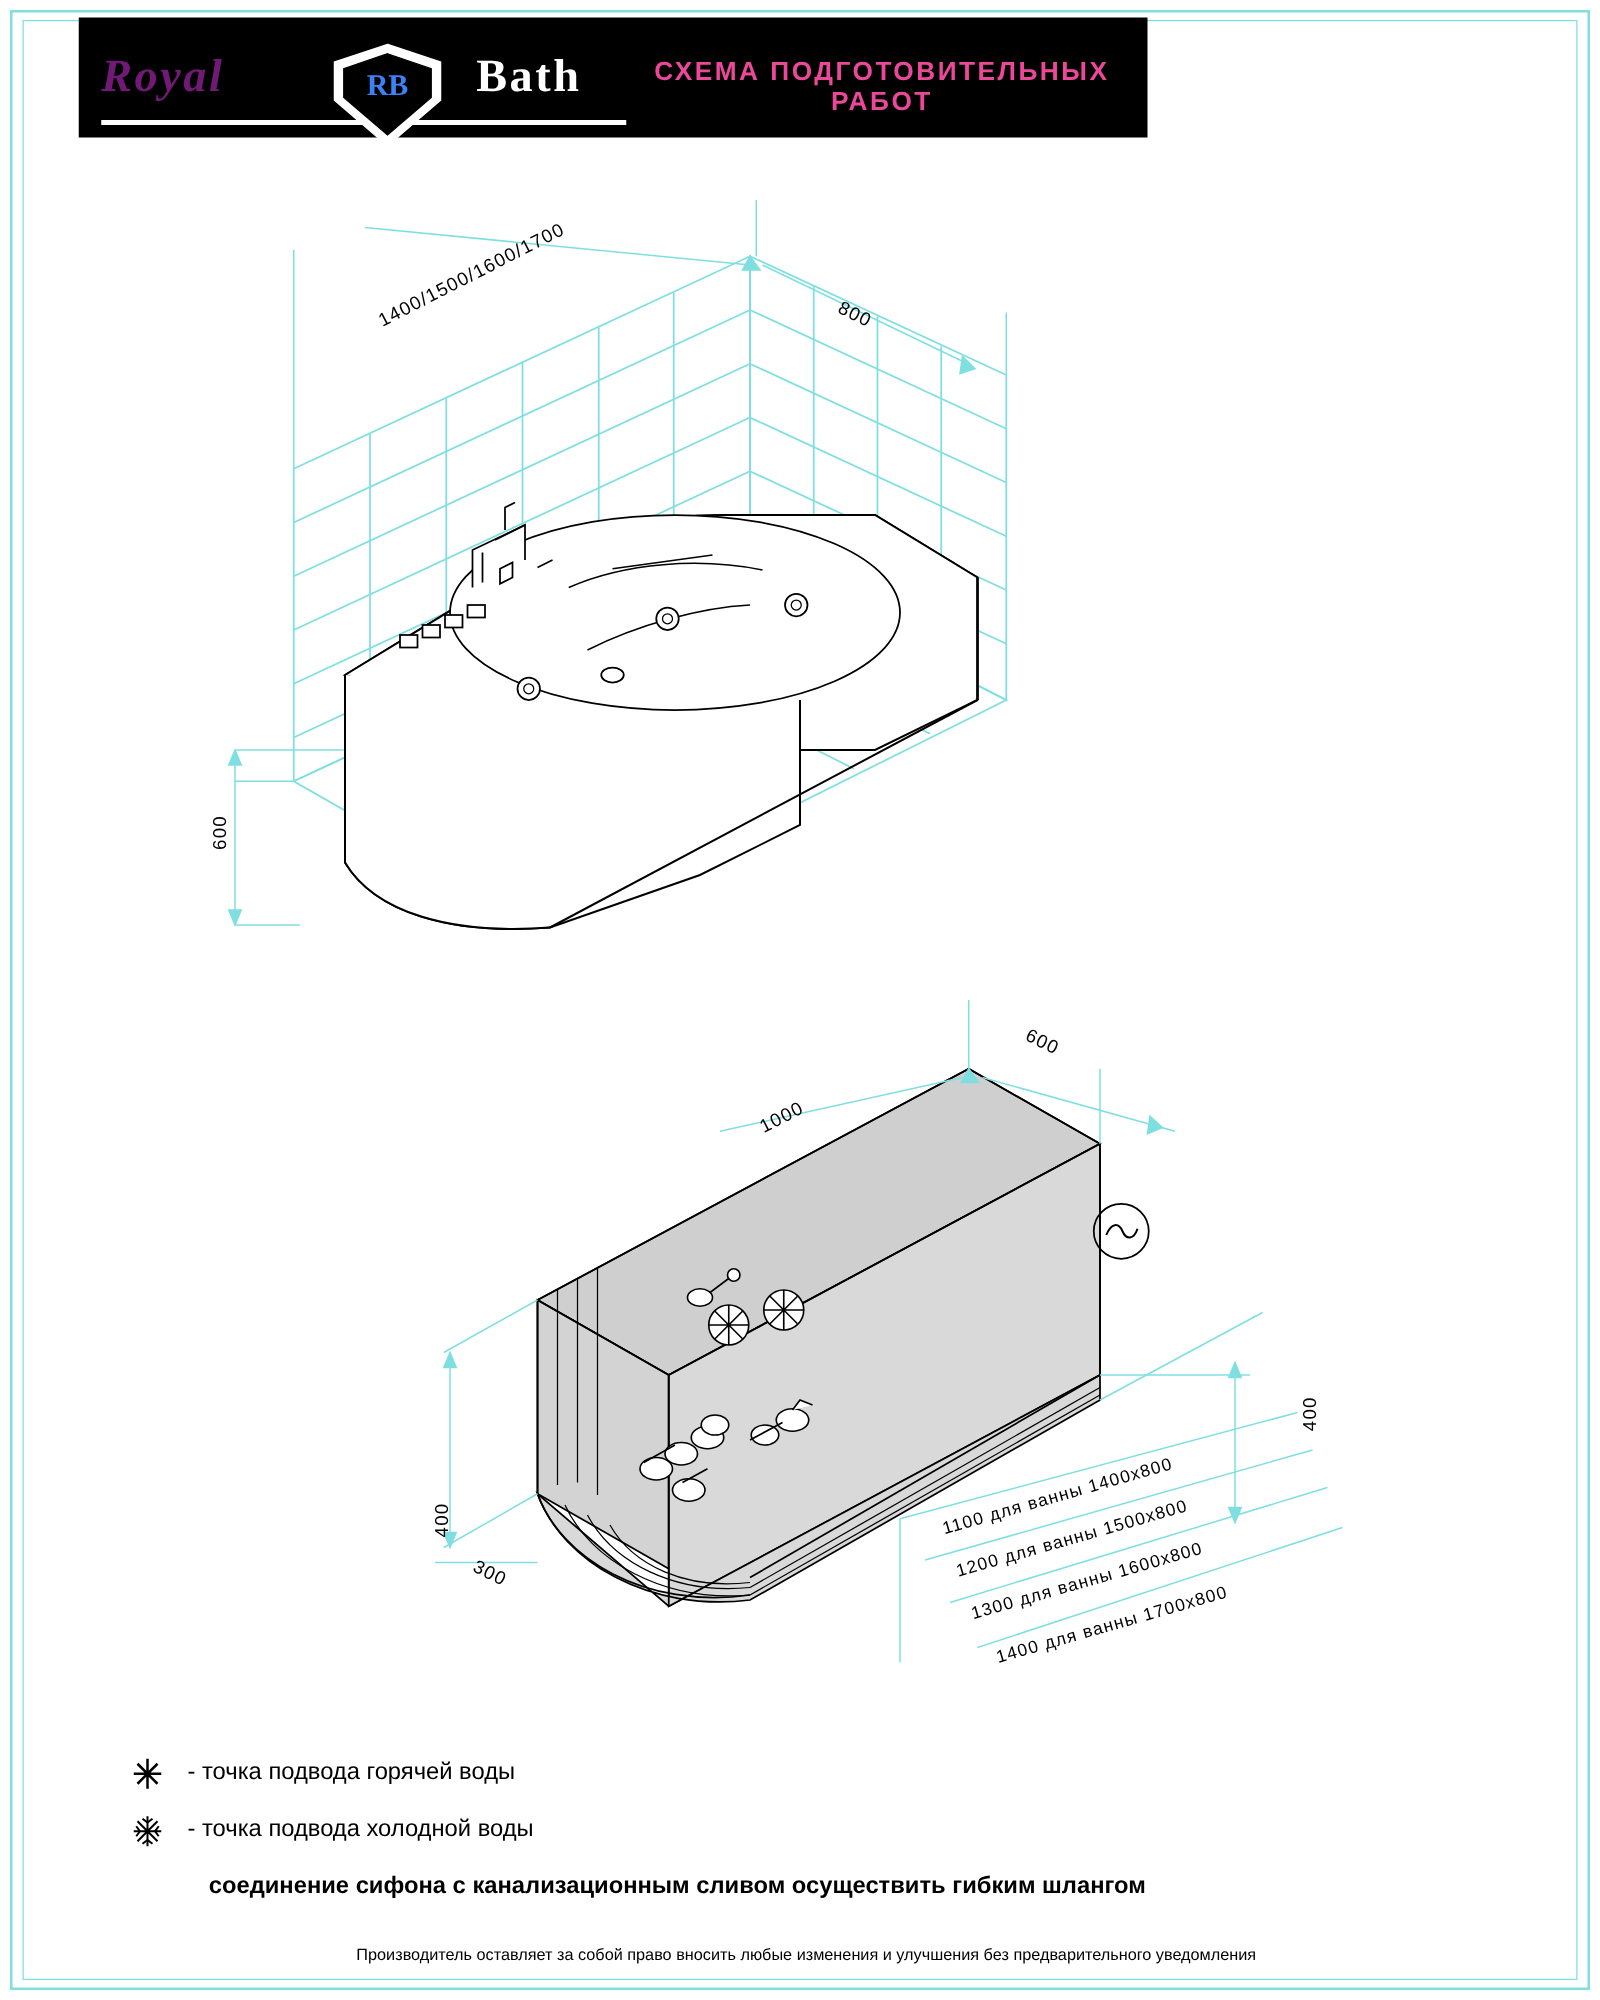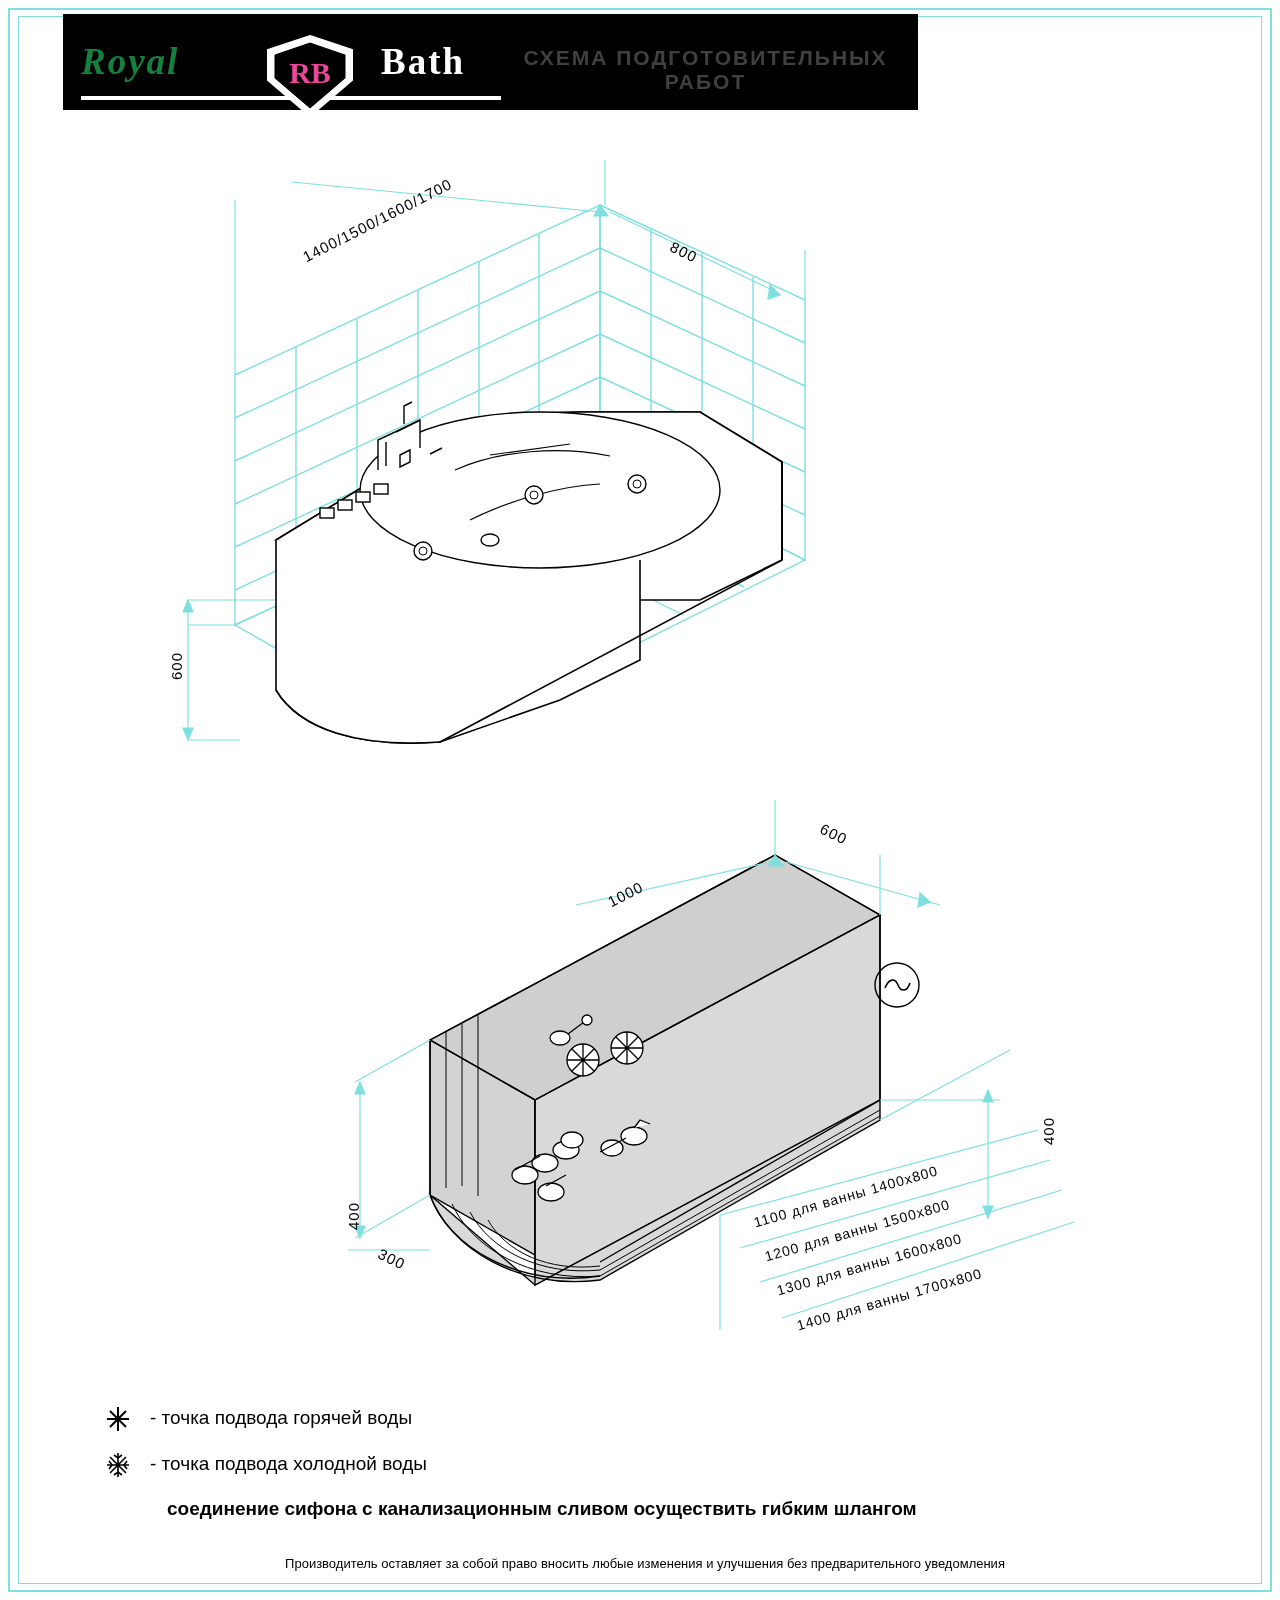--- a/index.html
+++ b/index.html
@@ -51,47 +51,47 @@
   .brand{
     position:absolute;left:18px;top:16px;
     width:420px;height:64px;
     color:#fff;
   }
   .brand-royal{
     position:absolute;left:0;top:10px;
     font-family:"Liberation Serif", serif;
     font-weight:bold;font-style:italic;
     font-size:37px;letter-spacing:2px;
-    color:#15803d;
+    color:#701a75;
   }
   .brand-bath{
     position:absolute;left:300px;top:10px;
     font-family:"Liberation Serif", serif;
     font-weight:bold;
     font-size:37px;letter-spacing:2px;
     color:#fff;
   }
   .brand-rule{
     position:absolute;left:0;top:66px;
     width:420px;height:4px;background:#fff;
   }
   .rb-badge{
     position:absolute;left:185px;top:4px;
     width:88px;height:84px;
   }
   .rb-text{
     position:absolute;left:0;top:22px;width:88px;
     text-align:center;
     font-family:"Liberation Serif", serif;
-    font-weight:bold;font-size:30px;color:#ec4899;
+    font-weight:bold;font-size:24px;color:#3b82f6;
   }
   .hdr-title{
     position:absolute;left:440px;top:32px;
     width:405px;text-align:center;
-    color:#404040;
+    color:#ec4899;
     font-family:"Liberation Sans", sans-serif;
     font-weight:bold;font-size:21px;
     letter-spacing:2px;
   }
   .model-name{
     position:absolute;left:0;top:16px;width:245px;
     text-align:center;
     font-family:"Liberation Sans", sans-serif;
     font-weight:bold;font-size:29px;letter-spacing:2px;
   }

